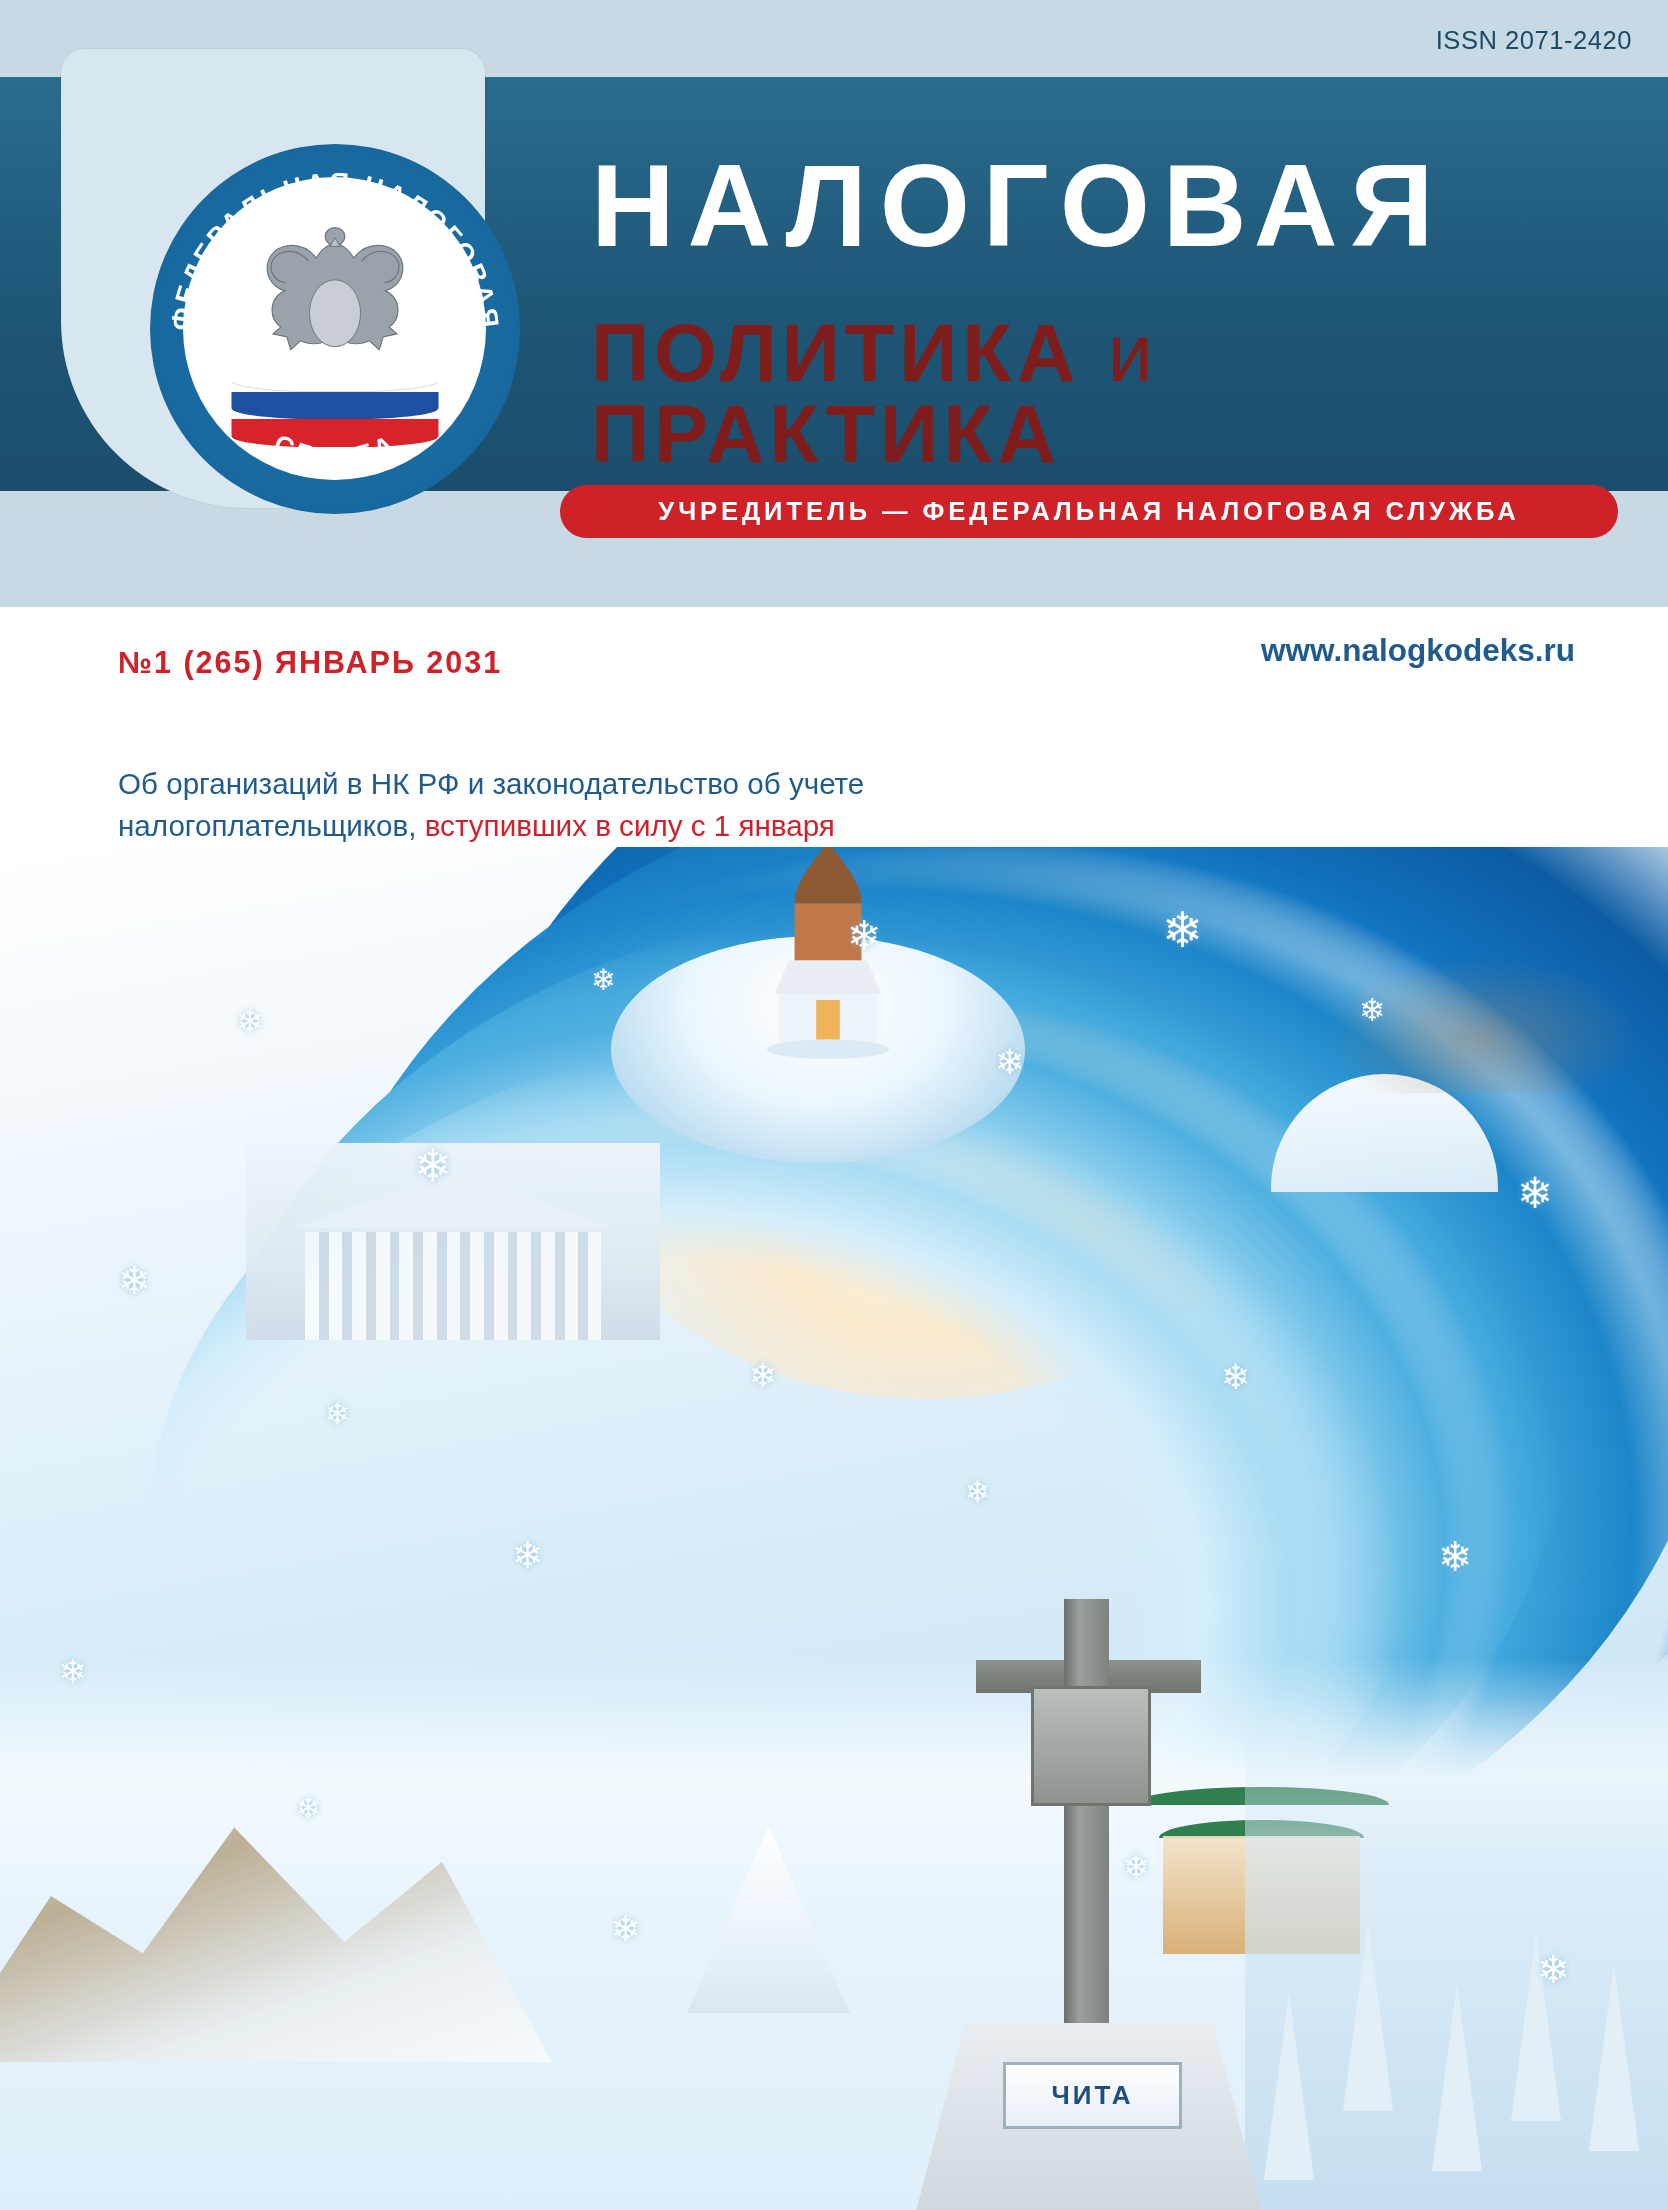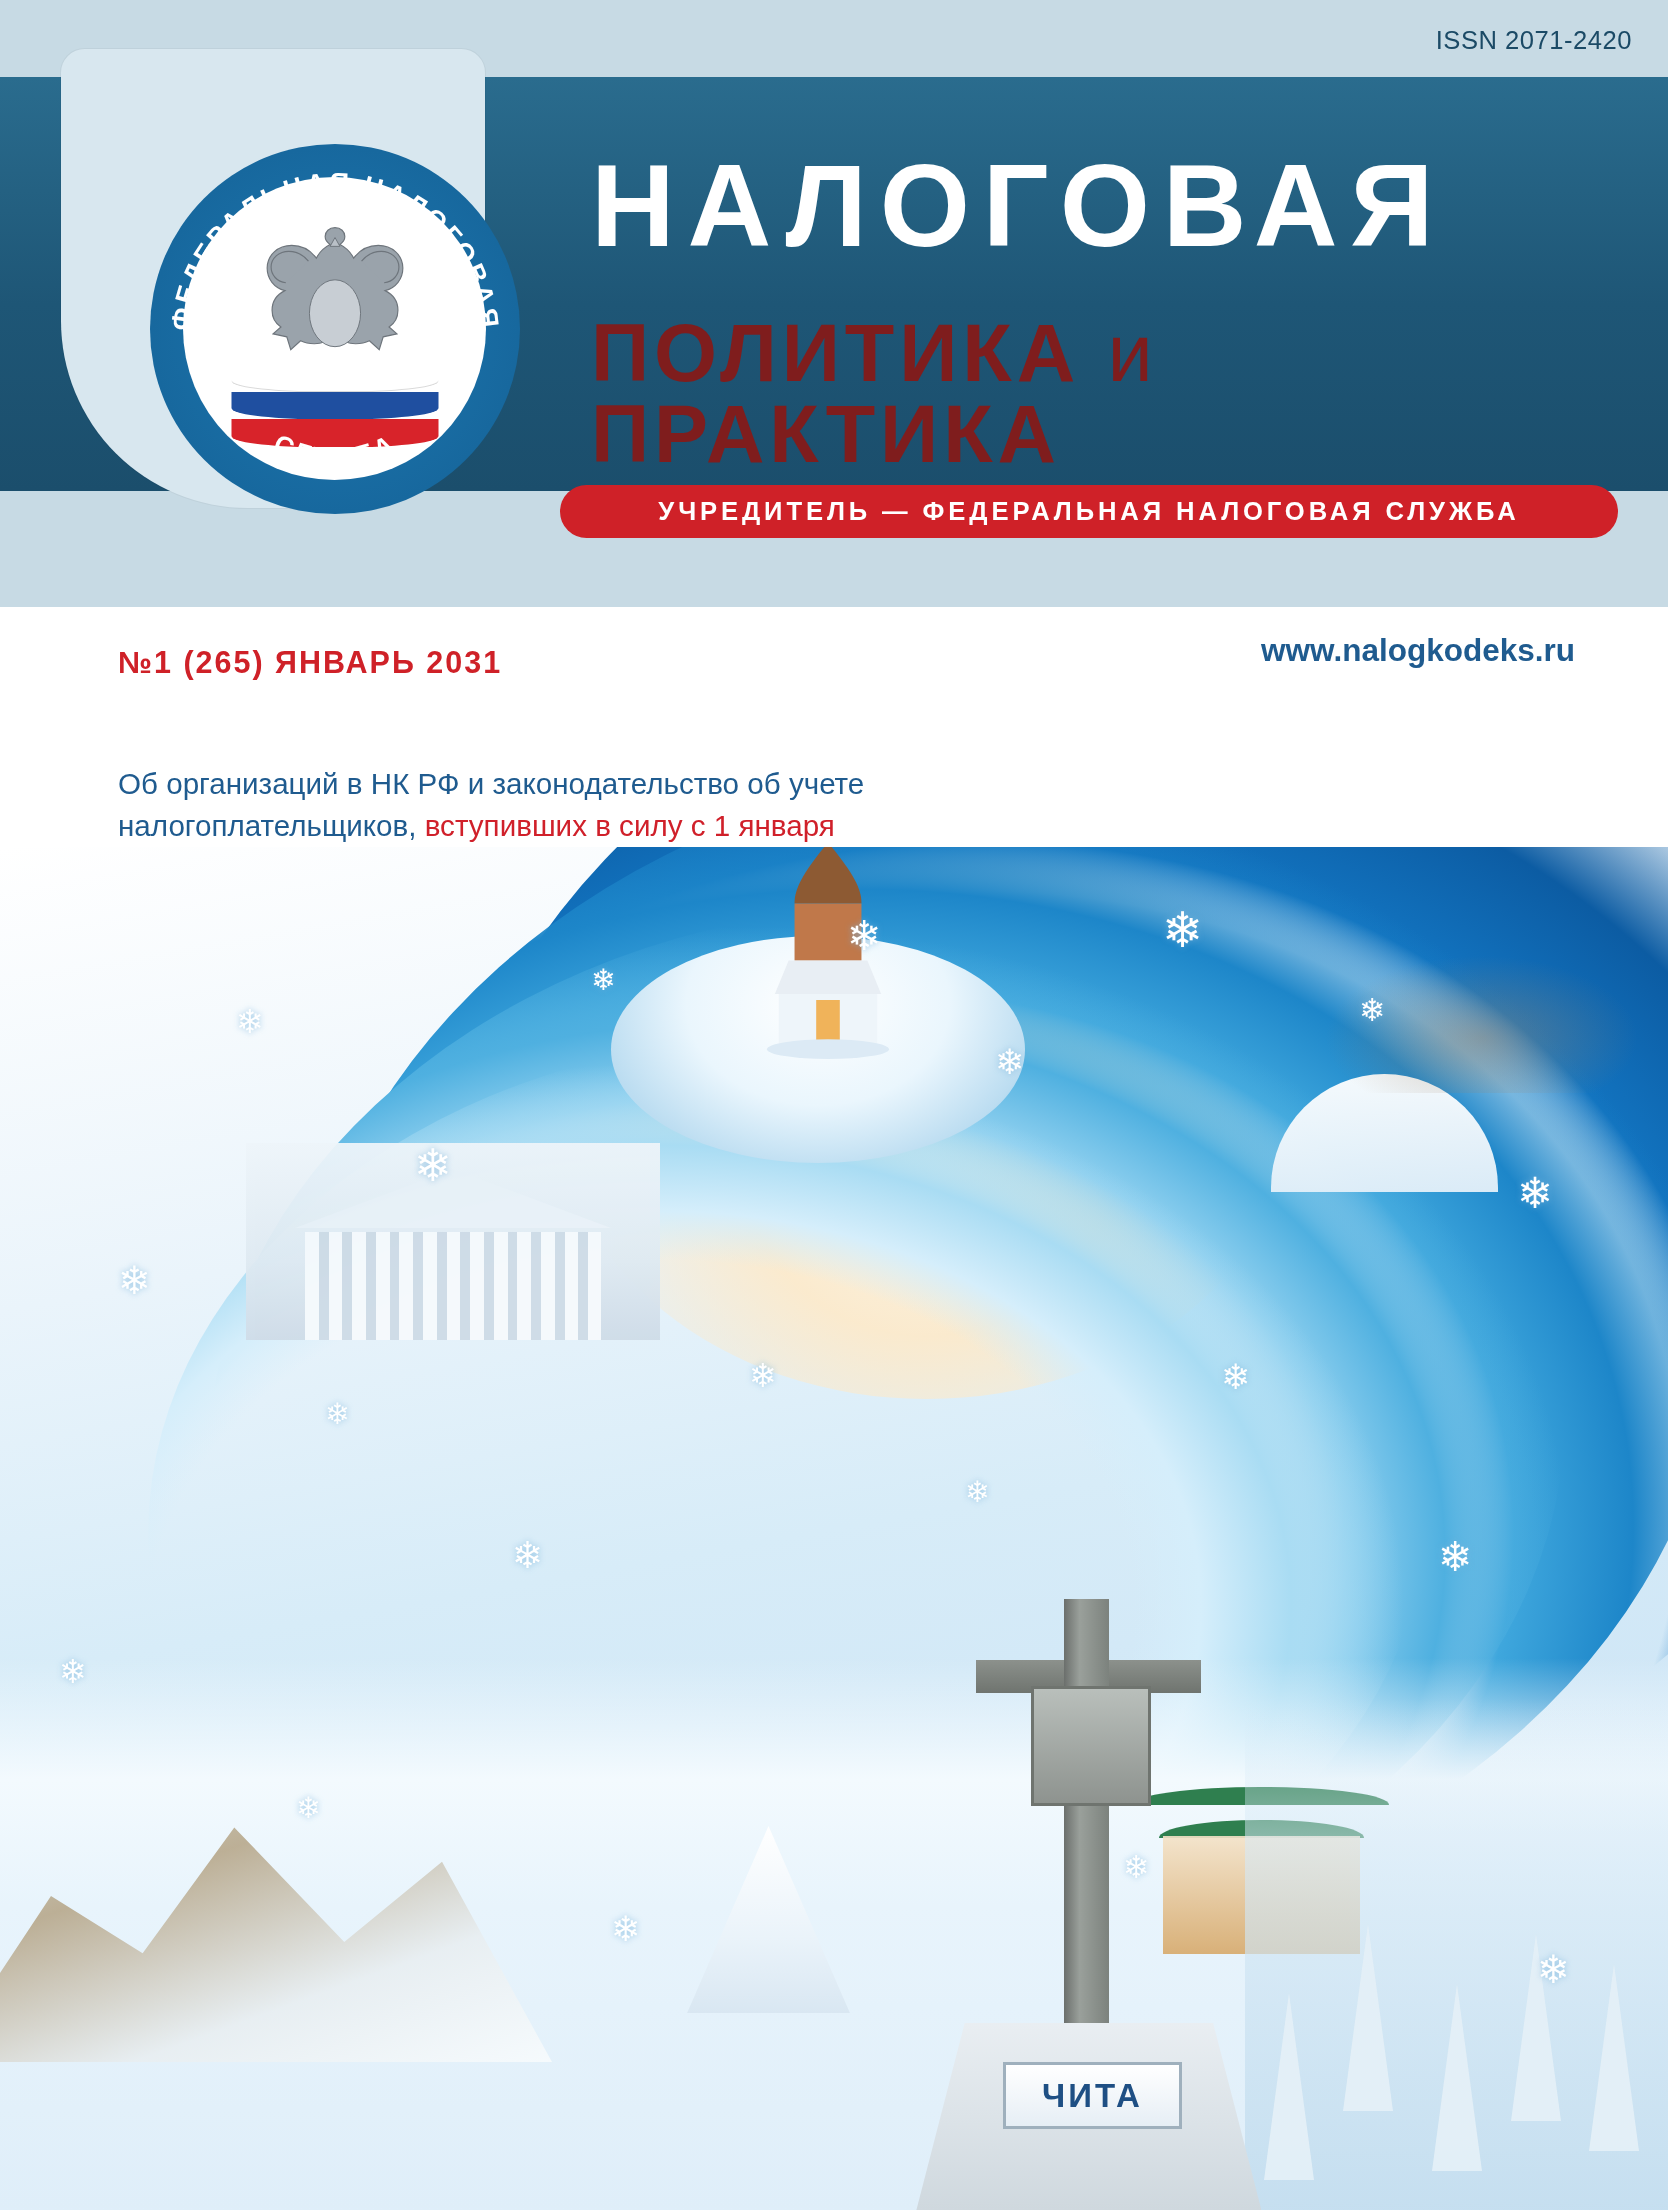--- a/index.html
+++ b/index.html
@@ -398,21 +398,21 @@
     position: absolute;
     left: 57px; top: 463px;
     width: 173px; height: 61px;
     background: linear-gradient(180deg, #ffffff 0%, #e6eef5 100%);
     border: 3px solid #9fb0bd;
     display: flex;
     align-items: center;
     justify-content: center;
     color: #1e4f84;
     font-weight: bold;
-    font-size: 33px;
+    font-size: 26px;
     letter-spacing: 3px;
   }
   .snowflakes { position: absolute; inset: 0; pointer-events: none; }
   .sf {
     position: absolute;
     color: #ffffff;
     text-shadow: 0 0 5.9px rgba(120,180,220,.75);
     line-height: 1;
   }
 </style>

